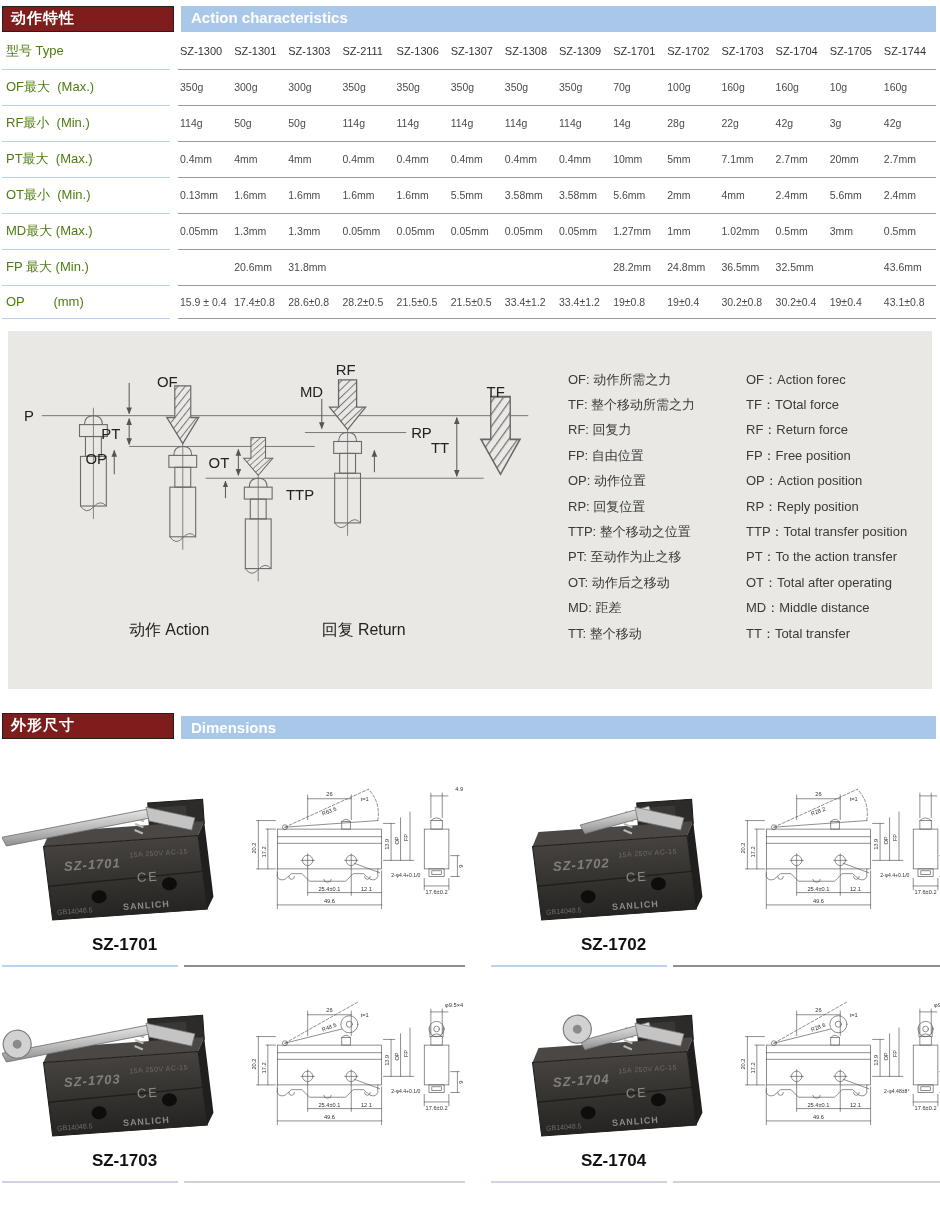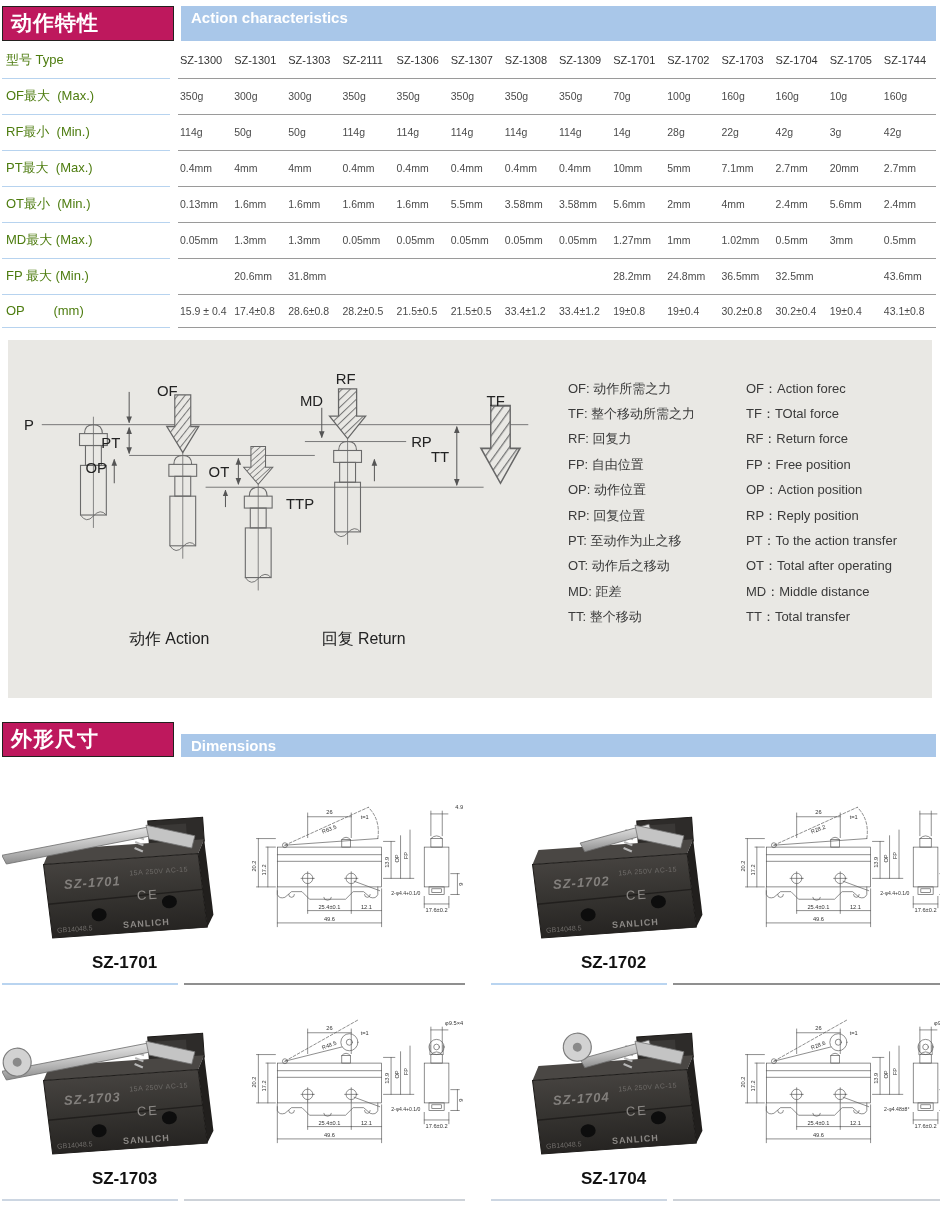--- a/index.html
+++ b/index.html
@@ -1,22 +1,22 @@
 <!DOCTYPE html>
 <html><head>
 <meta charset="utf-8">
 <style>
   html,body{margin:0;padding:0;background:#fff;}
   body{width:940px;font-family:"Liberation Sans","DejaVu Sans",sans-serif;color:#222;}
   .page{width:940px;overflow:hidden;background:#fff;}
 
   
   .hdr-row{display:flex;gap:7px;margin:6px 4px 0 2px;}
-  .hdr-dark{width:162px;background:#be185d;border:1px solid #23201e;color:#fff;
-    font-size:21px;font-weight:bold;padding:2px 0 3px 8px;letter-spacing:1px;}
+  .hdr-dark{width:162px;background:#7f1d1d;border:1px solid #23201e;color:#fff;
+    font-size:15px;font-weight:bold;padding:2px 0 3px 8px;letter-spacing:1px;}
   .hdr-blue{flex:1;background:#a9c7e9;color:#fff;font-size:15px;font-weight:bold;
     padding:3px 8px 3px 10px;}
 
   
   table.spec{border-collapse:separate;border-spacing:0;margin:2px 4px 0 2px;width:934px;table-layout:fixed;}
   table.spec th,table.spec td{font-weight:normal;text-align:left;vertical-align:middle;
     padding:8px 1px 9px 2px;white-space:pre;overflow:hidden;}
   table.spec .lbl{width:163px;font-size:13px;color:#4d7c0f;border-bottom:1px solid #b7d3ef;padding-left:4px;}
   table.spec .gap{width:8px;border:none;padding:0;}
   table.spec .mdl{font-size:11px;color:#333;border-bottom:1px solid #9a9a9a;}
@@ -297,20 +297,24 @@
         </div>
         <div class="lg-row">
           <span class="lg-zh">OP:  动作位置</span>
           <span class="lg-en">OP：Action position</span>
         </div>
         <div class="lg-row">
           <span class="lg-zh">RP:  回复位置</span>
           <span class="lg-en">RP：Reply position</span>
         </div>
         <div class="lg-row">
+          <span class="lg-zh">TTP:  整个移动之位置</span>
+          <span class="lg-en">TTP：Total transfer position</span>
+        </div>
+        <div class="lg-row">
           <span class="lg-zh">PT:  至动作为止之移</span>
           <span class="lg-en">PT：To the action transfer</span>
         </div>
         <div class="lg-row">
           <span class="lg-zh">OT:  动作后之移动</span>
           <span class="lg-en">OT：Total after operating</span>
         </div>
         <div class="lg-row">
           <span class="lg-zh">MD:  距差</span>
           <span class="lg-en">MD：Middle distance</span>

